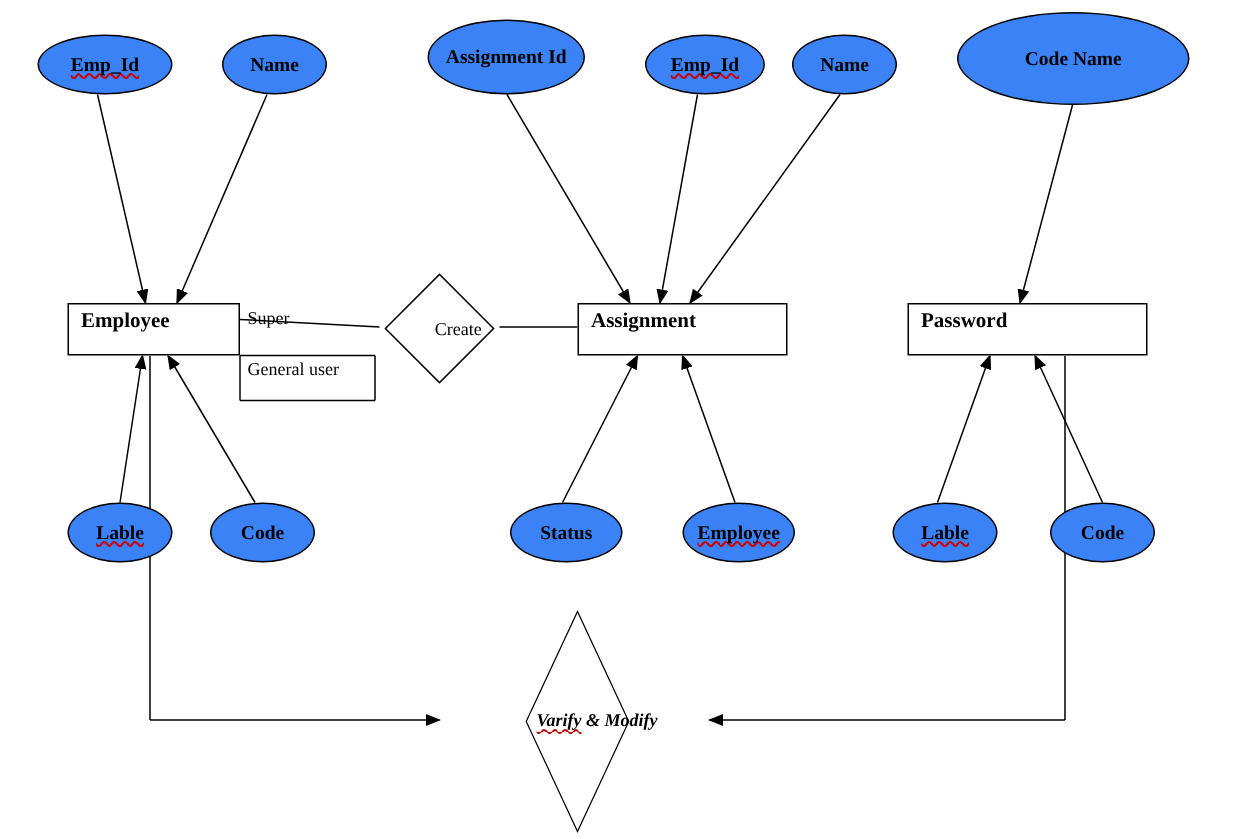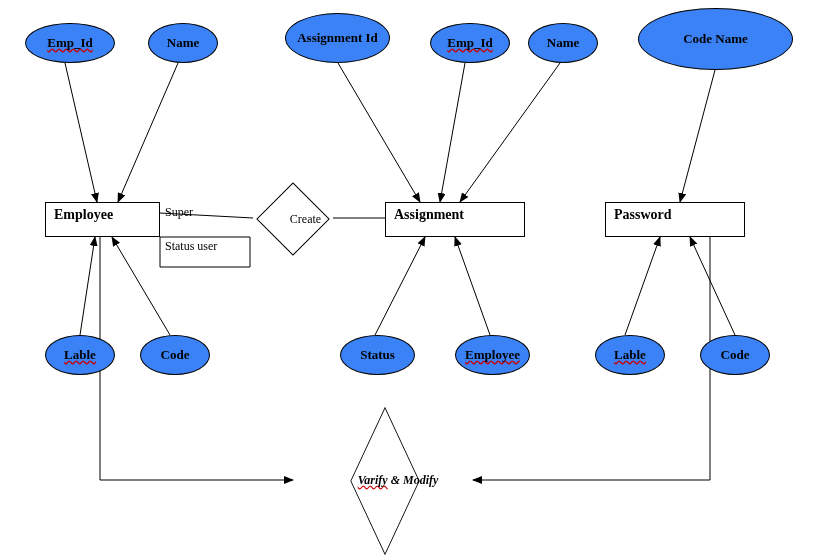--- a/index.html
+++ b/index.html
@@ -123,34 +123,34 @@
 <div class="attribute" style="left:638px; top:8px; width:155px; height:62px;">
   <span>Code Name</span>
 </div>
 
 <div class="entity" style="left:45px; top:202px; width:115px; height:35px;">
   <span>Employee</span>
 </div>
 <div class="entity" style="left:385px; top:202px; width:140px; height:35px;">
   <span>Assignment</span>
 </div>
-<div class="entity" style="left:605px; top:202px; width:140px; height:35px;">
+<div class="entity" style="left:605px; top:202px; width:160px; height:35px;">
   <span>Password</span>
 </div>
 
 <div class="relationship" style="left:260px; top:195px; width:65px; height:48px;">
   <div style="position:absolute; left:50%; top:50%; width:50px; height:50px; transform:translate(-50%,-50%) rotate(45deg); border:1px solid #000; background:#fff;"></div>
   <span class="rel-text">Create</span>
 </div>
 
 <div class="label" style="left:165px; top:205px;">
   <span>Super</span>
 </div>
 <div class="label" style="left:165px; top:239px;">
-  <span>Status user</span>
+  <span>General user</span>
 </div>
 
 <div class="attribute" style="left:45px; top:335px; width:70px; height:40px;">
   <span class="spell-error">Lable</span>
 </div>
 <div class="attribute" style="left:140px; top:335px; width:70px; height:40px;">
   <span>Code</span>
 </div>
 <div class="attribute" style="left:340px; top:335px; width:75px; height:40px;">
   <span>Status</span>

